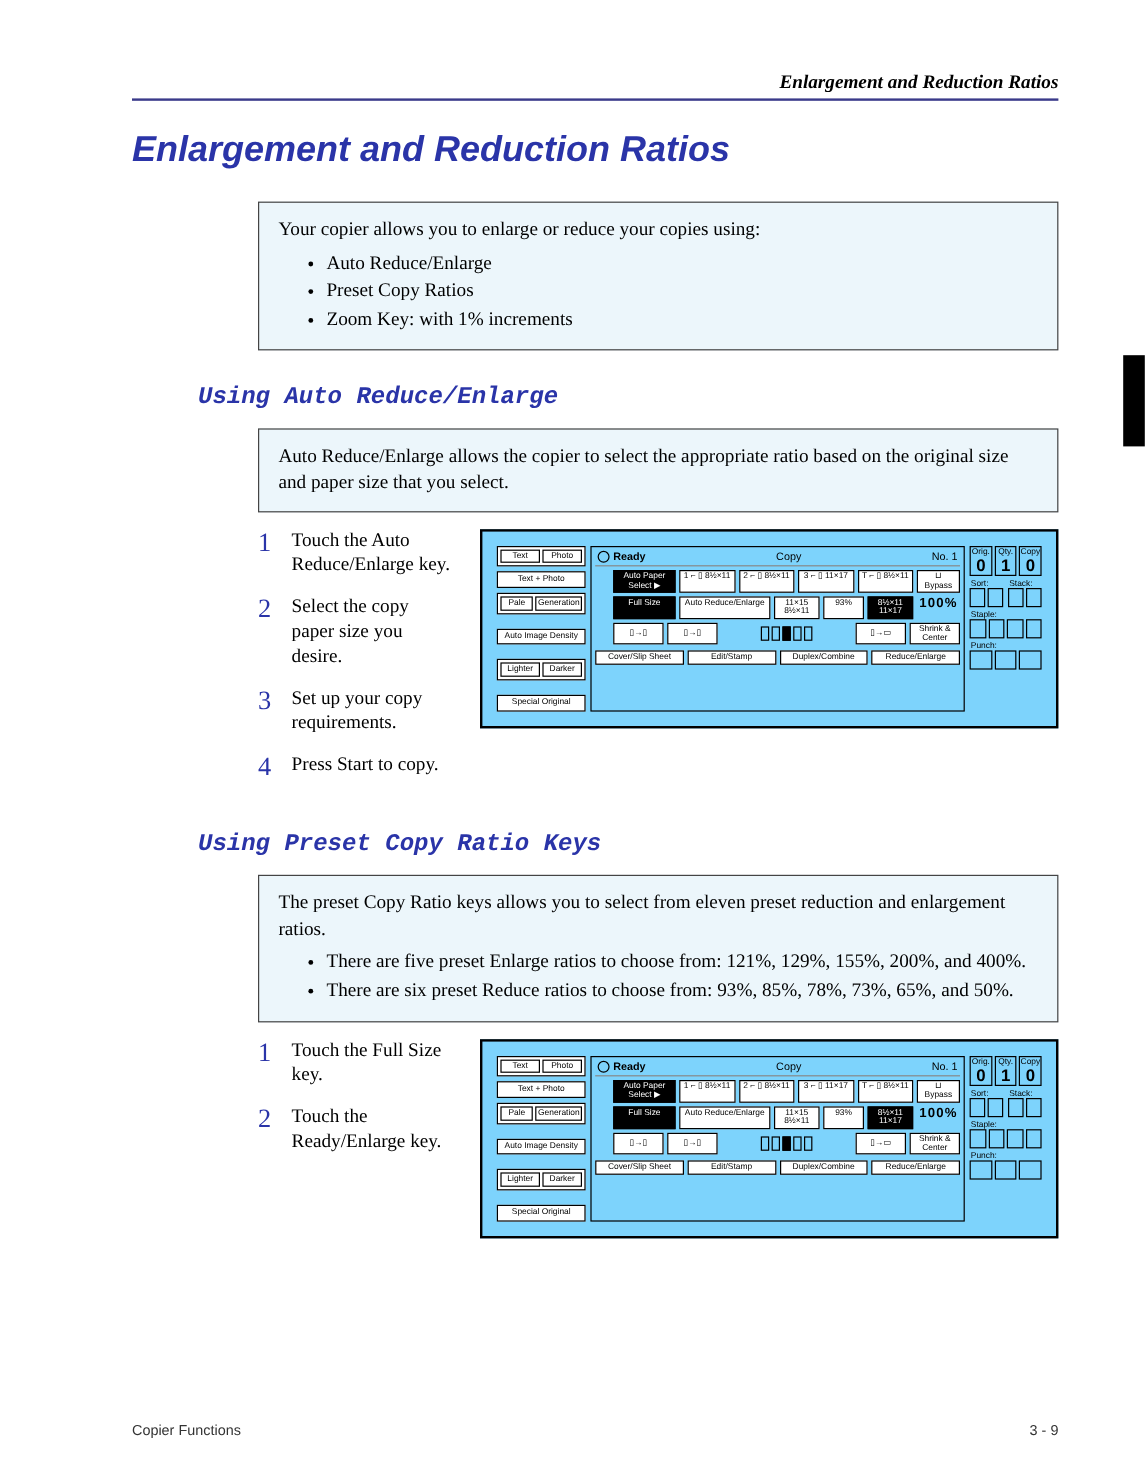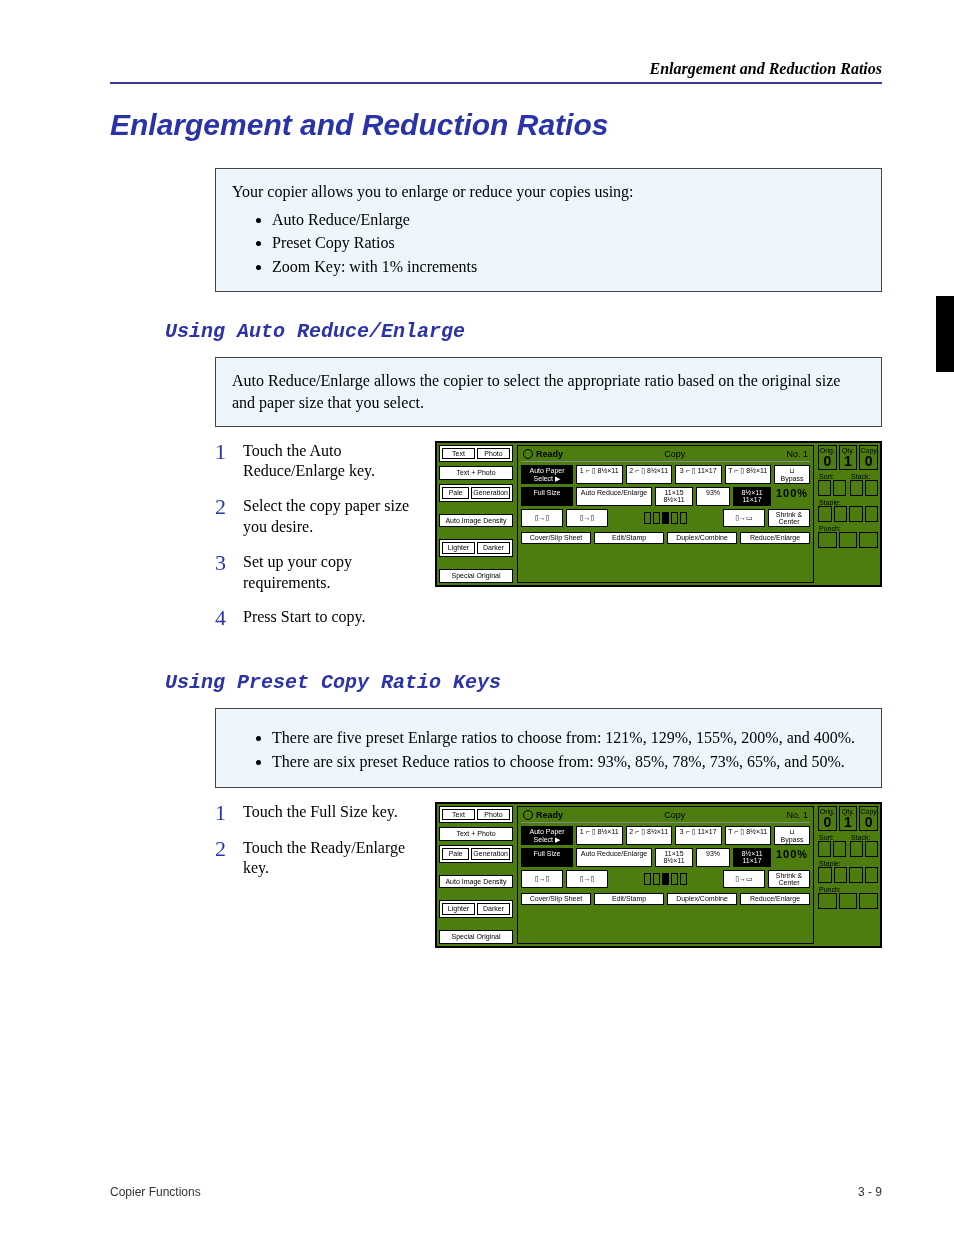--- a/index.html
+++ b/index.html
@@ -90,24 +90,24 @@
     line-height: 1;
     width: 16px;
     flex: 0 0 auto;
   }
   .screenshot {
     flex: 1;
     margin-top: 14px;
   }
   .panel-outer {
     border: 2px solid #000;
-    background: #4d7c0f;
+    background: #7dd3fc;
     font-family: Arial, Helvetica, sans-serif;
     font-size: 8px;
-    padding: 2px;
+    padding: 12px;
   }
   .panel-grid {
     display: flex;
     gap: 4px;
   }
   .panel-left {
     width: 74px;
     display: flex;
     flex-direction: column;
     gap: 4px;
@@ -149,21 +149,21 @@
   .pc-head .ready { font-weight: bold; }
   .pc-head .ready::before {
     content: "";
     display: inline-block;
     width: 8px; height: 8px;
     border: 1px solid #000;
     border-radius: 50%;
     margin-right: 3px;
     vertical-align: middle;
   }
-  .pc-row { display: flex; gap: 3px; }
+  .pc-row { display: flex; gap: 3px; margin-left: 15px; }
   .pc-btn {
     border: 1px solid #000;
     padding: 1px 2px;
     font-size: 7px;
     line-height: 1.05;
     text-align: center;
     background: #fff;
   }
   .pc-btn.dark { background: #000; color: #fff; }
   .pc-btn.flex { flex: 1; }
@@ -388,20 +388,21 @@
               </div>
           </div>
         </div>
       </div>
     </div>
   </div>
 
   <h2 class="sub-title">Using Preset Copy Ratio Keys</h2>
 
   <div class="info-box">
+    <div>The preset Copy Ratio keys allows you to select from eleven preset reduction and enlargement ratios.</div>
     <ul>
       <li>There are five preset Enlarge ratios to choose from: 121%, 129%, 155%, 200%, and 400%.</li>
       <li>There are six preset Reduce ratios to choose from: 93%, 85%, 78%, 73%, 65%, and 50%.</li>
     </ul>
   </div>
 
   <div class="step-row">
     <div class="steps">
       <div class="step">
           <span class="step-num">1</span>

